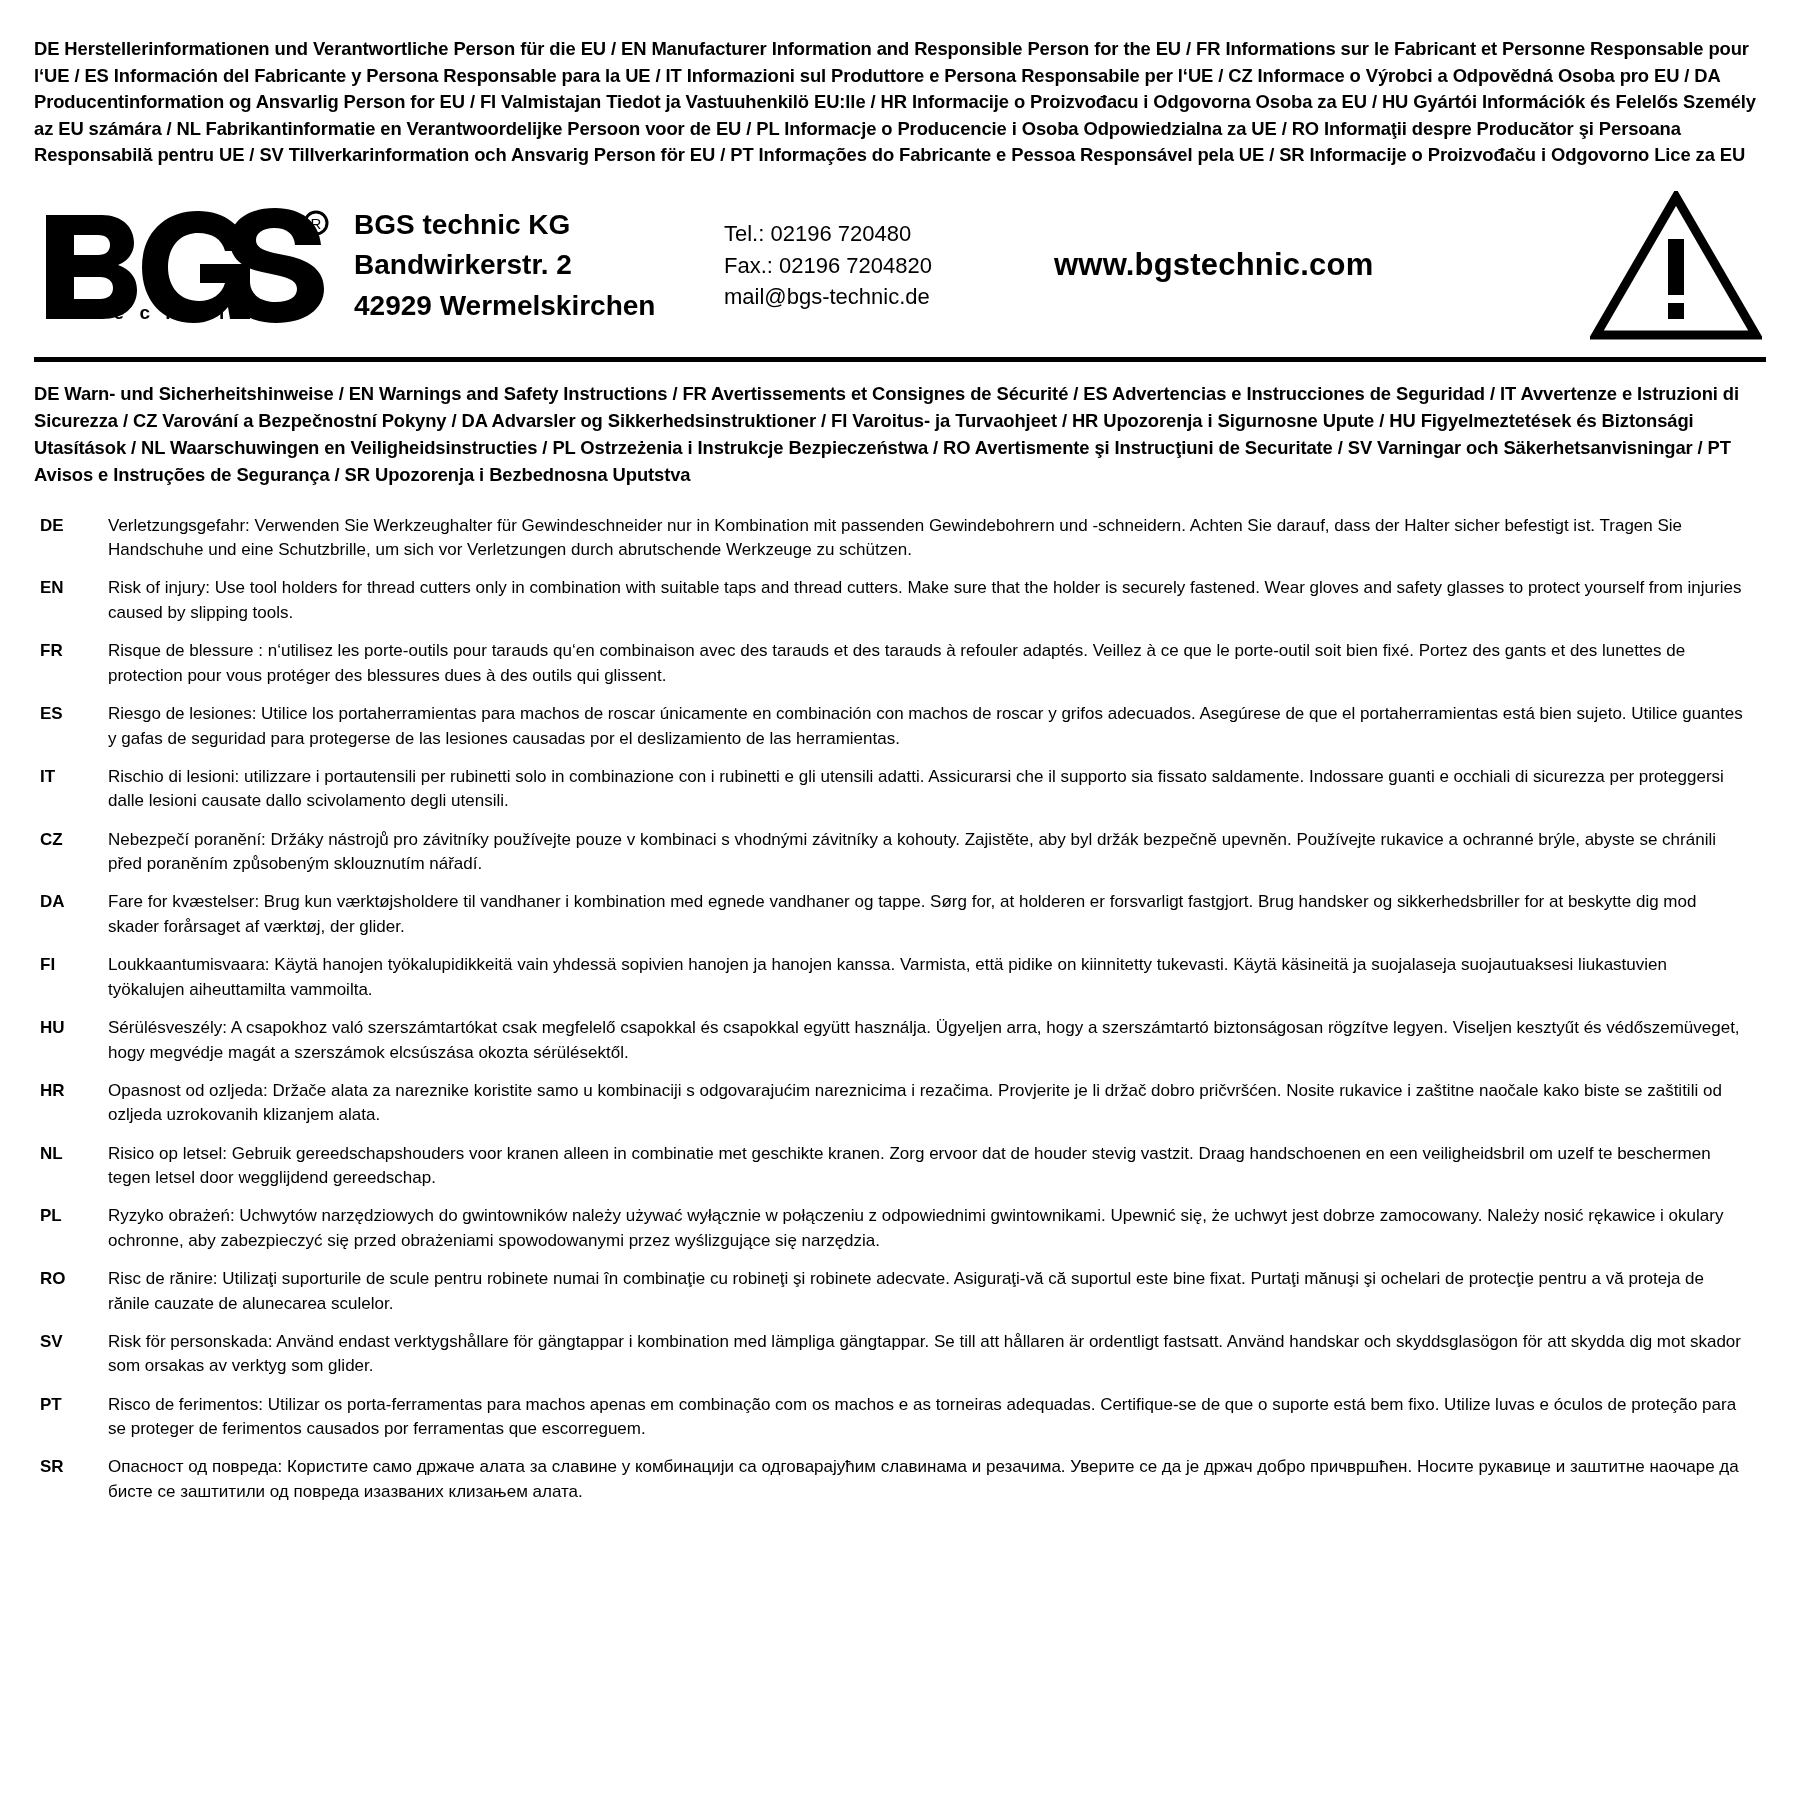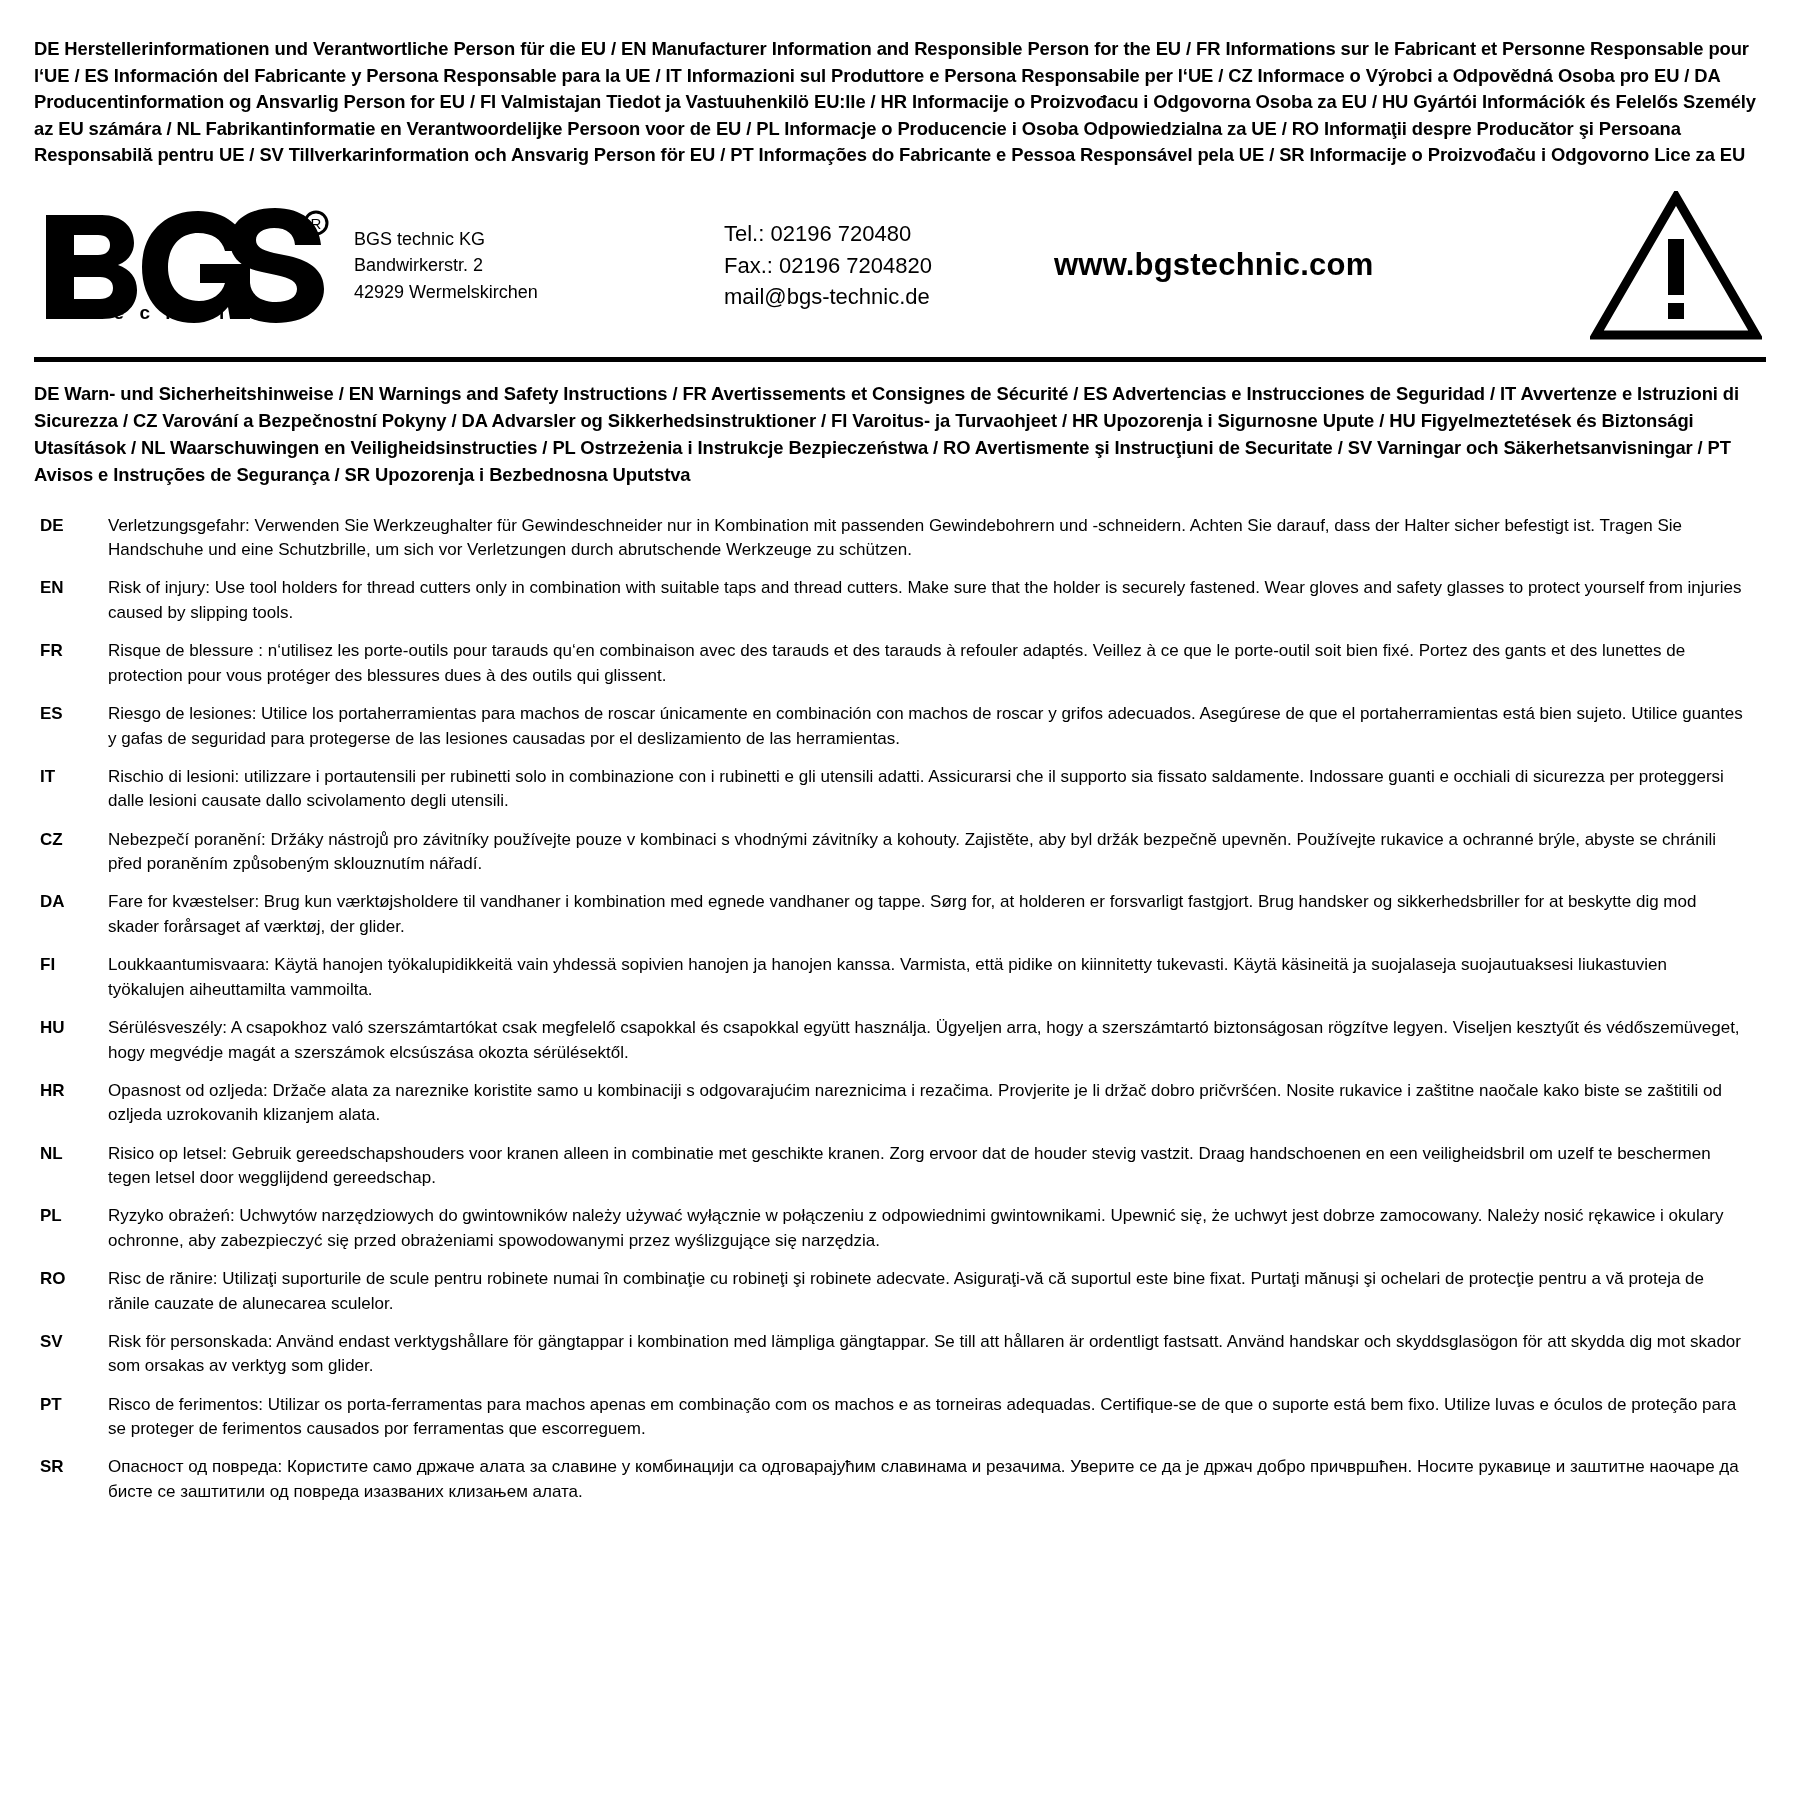--- a/index.html
+++ b/index.html
@@ -43,23 +43,24 @@
   .logo-block {
     width: 300px;
     flex: 0 0 300px;
     position: relative;
     padding-left: 6px;
   }
   .logo-svg { display: block; }
 
   .address-block {
     flex: 0 0 370px;
-    font-size: 18px;
+    font-size: 28px;
     line-height: 1.45;
     padding-left: 14px;
+    font-weight: bold;
   }
   .contact-block {
     flex: 0 0 330px;
     font-size: 22px;
     line-height: 1.45;
   }
   .url-block {
     flex: 1 1 auto;
     text-align: left;
     font-size: 31px;

